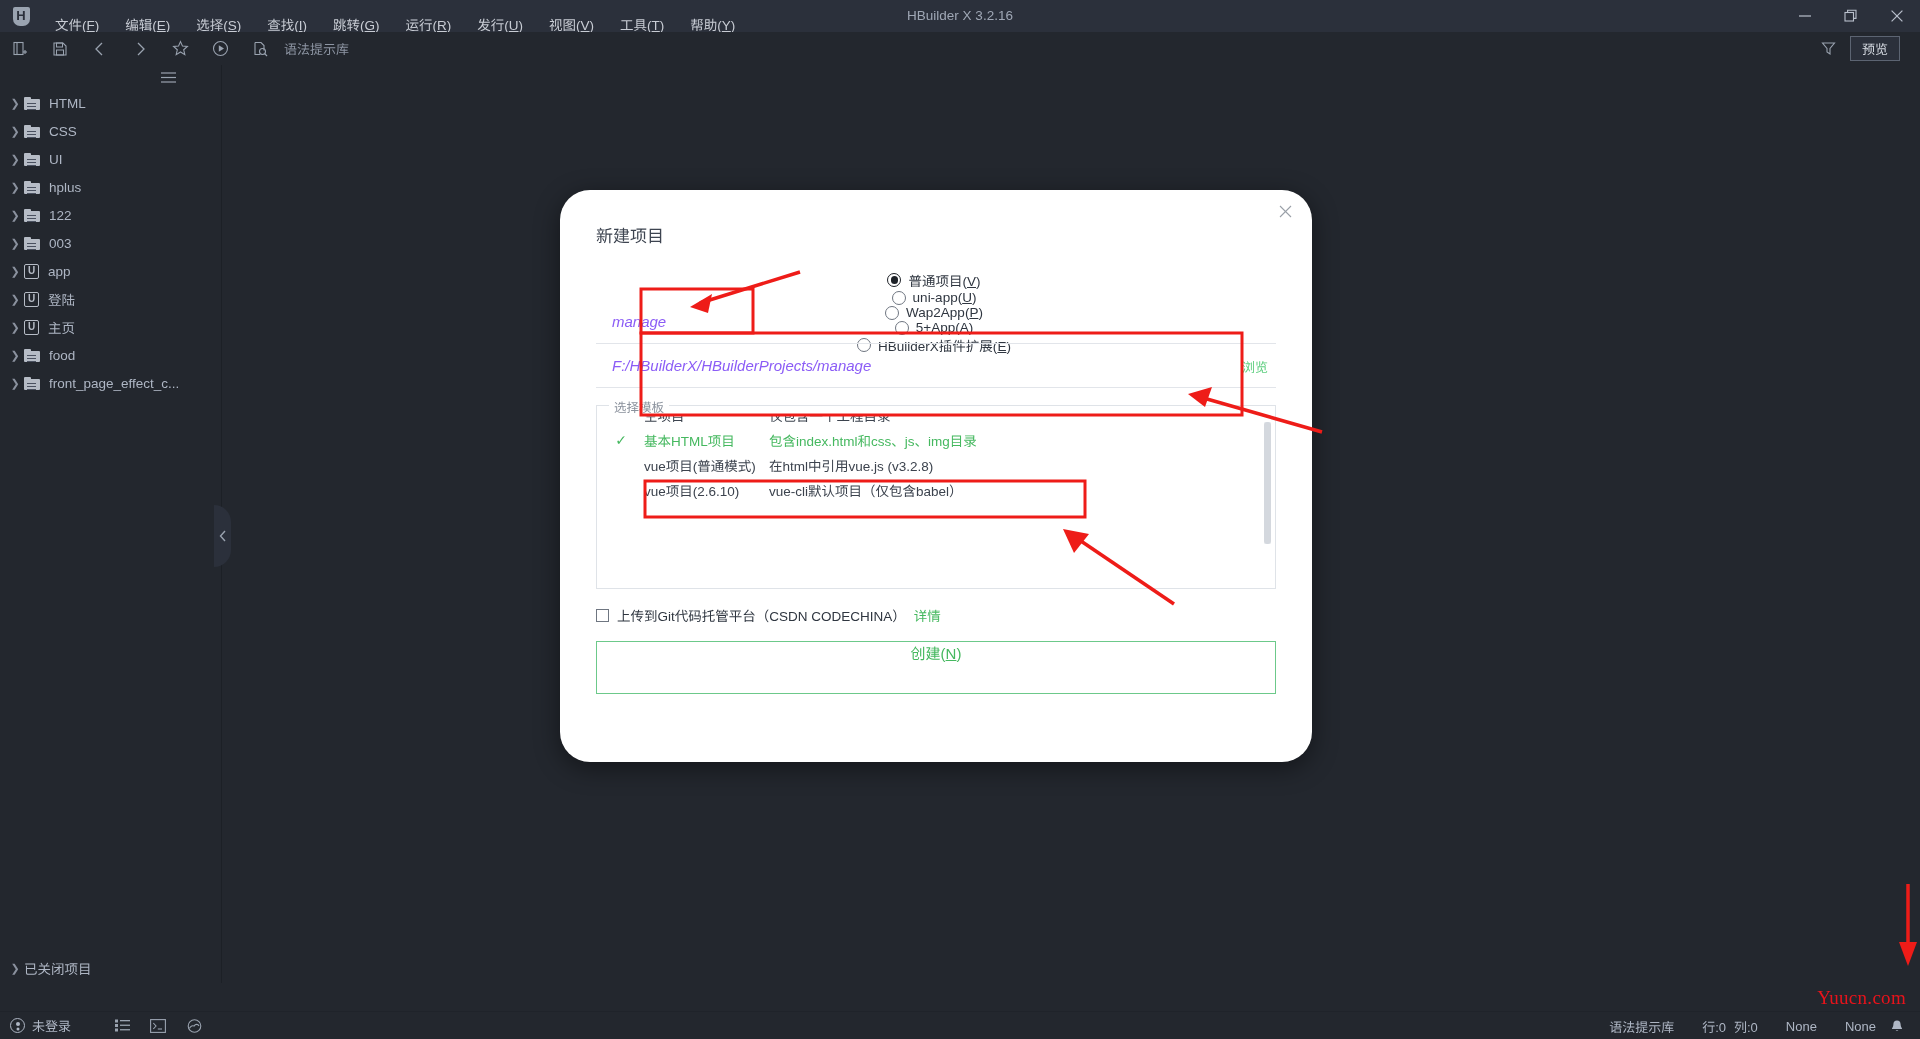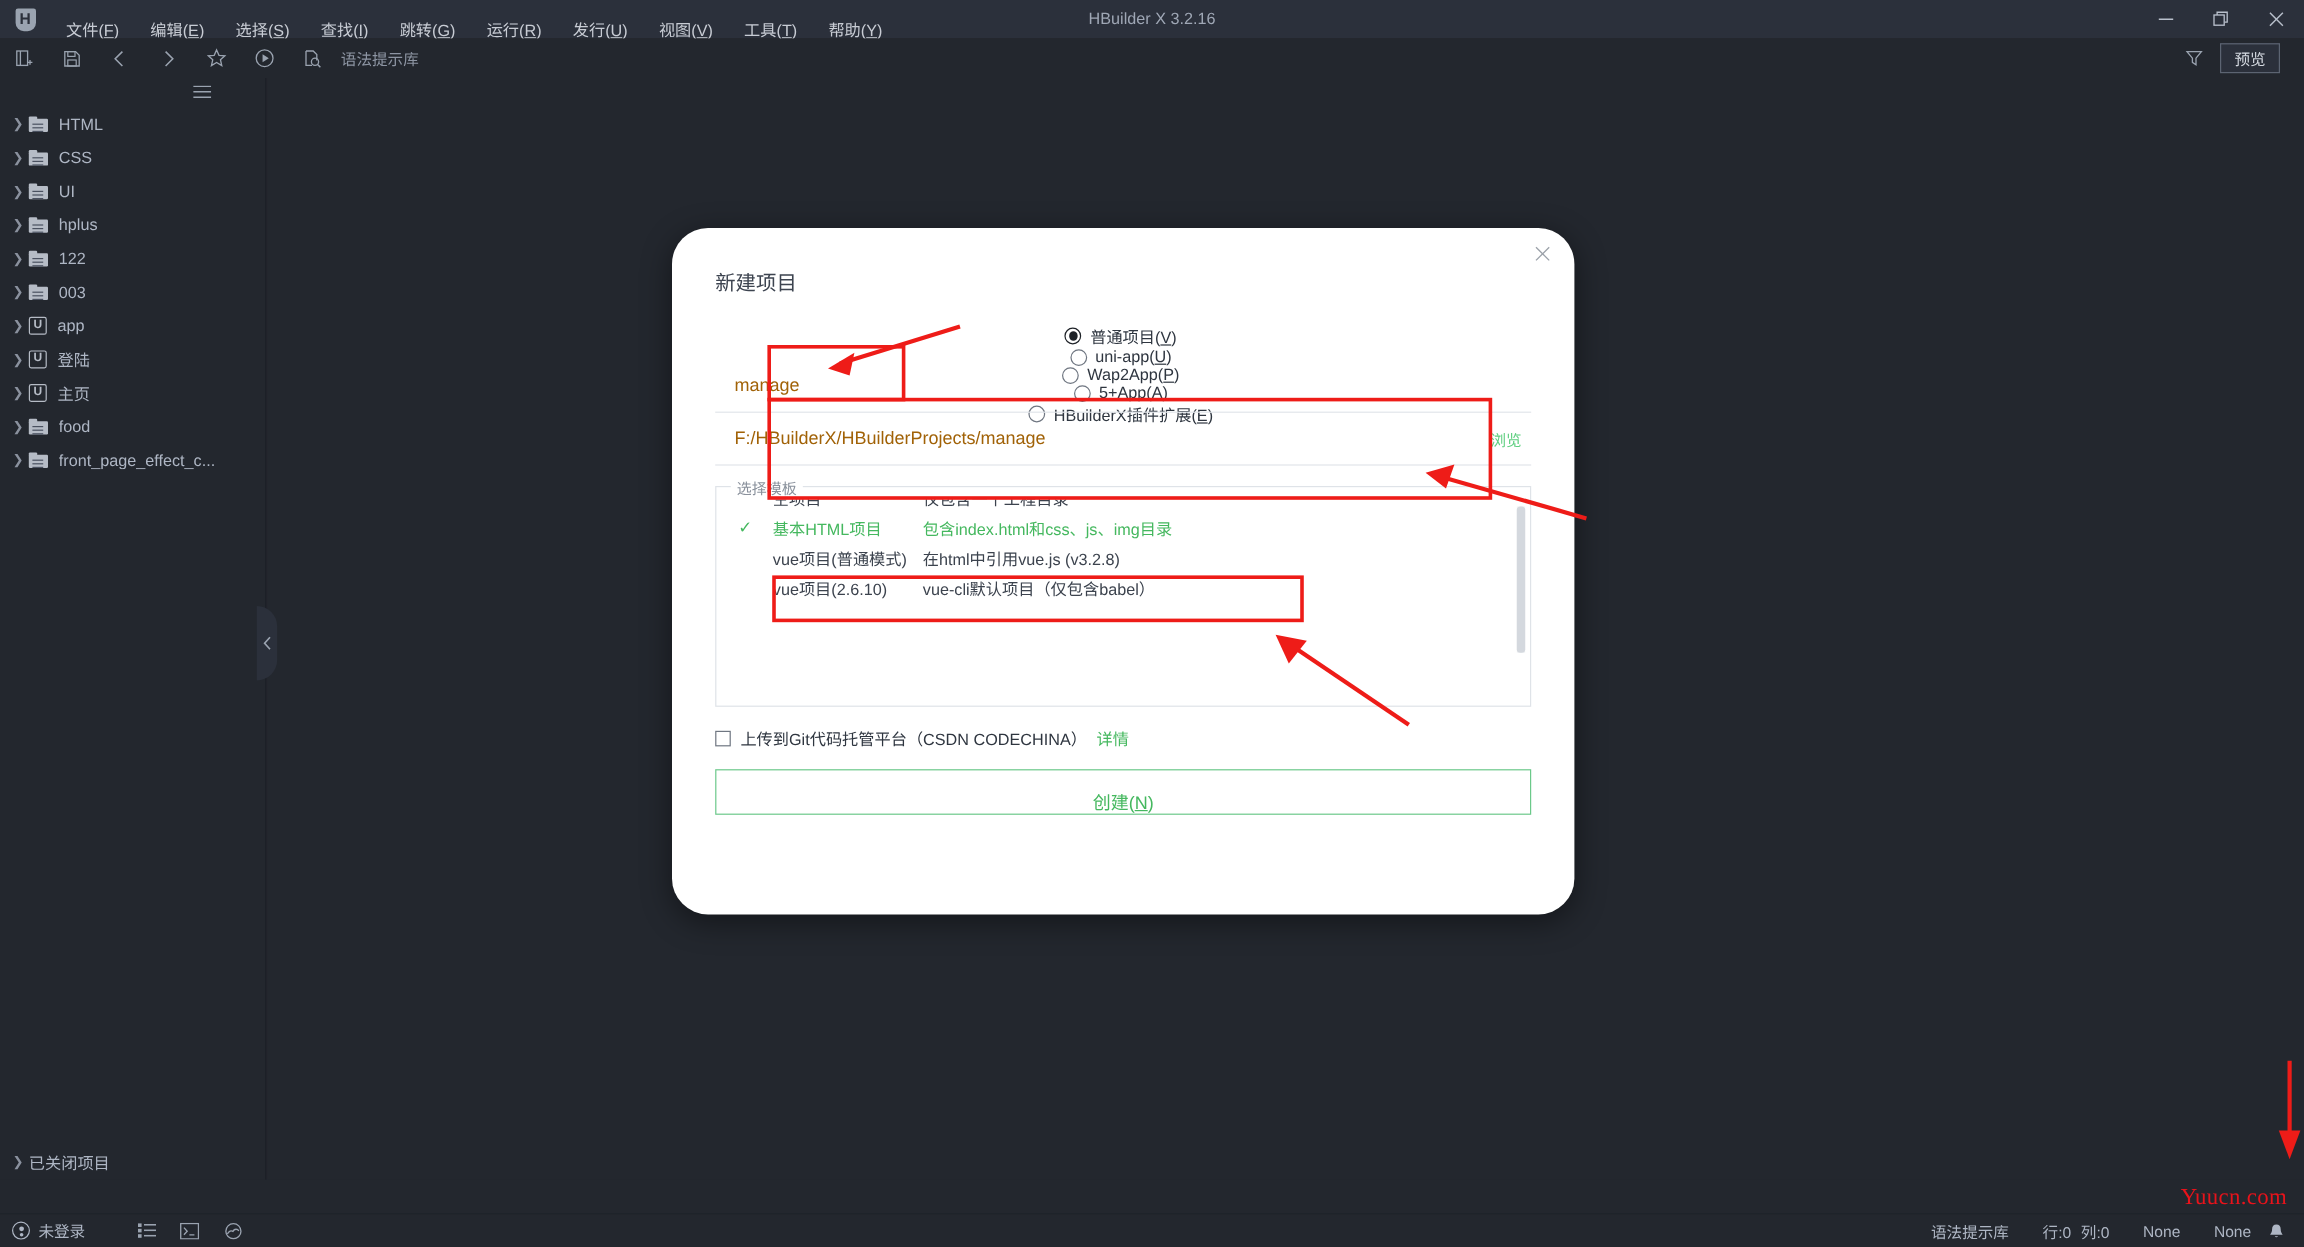--- a/index.html
+++ b/index.html
@@ -232,21 +232,21 @@
   }
   .radio-opt u { text-decoration: underline; }
 
   
   .field {
     position: relative; height: 44px;
     border-bottom: 1px solid #e2e5ea;
     display: flex; align-items: center;
   }
   .field-val {
-    font-size: 15px; color: #a16207; padding-left: 16px;
+    font-size: 15px; color: #8b5cf6; padding-left: 16px; font-style: italic;
   }
   .browse-link {
     position: absolute; right: 8px; top: 50%; transform: translateY(-50%);
     font-size: 13px; color: #5fcf80;
   }
 
   
   .tpl-group {
     position: relative; margin-top: 17px;
     border: 1px solid #dfe3e8;
@@ -289,23 +289,23 @@
     margin-top: 16px; font-size: 13.5px; color: #2f3640;
   }
   .chk {
     width: 13px; height: 13px; border: 1.3px solid #6f7681;
     background: #fff; flex: none;
   }
   .detail-link { color: #45b85f; }
 
   
   .create-btn {
-    margin-top: 16px; height: 38px;
+    margin-top: 16px; height: 53px;
     border: 1px solid #6cc98a;
-    display: flex; align-items: flex-end; justify-content: center;
+    display: flex; align-items: flex-start; justify-content: center;
     font-size: 15px; color: #45b85f; background: #fff;
   }
   .create-btn u { text-decoration: underline; }
 
   
   .anno { position: absolute; pointer-events: none; z-index: 60; }
   svg.anno-svg { position: absolute; left: 0; top: 0; overflow: visible; }
 </style>
 </head>
 <body>

